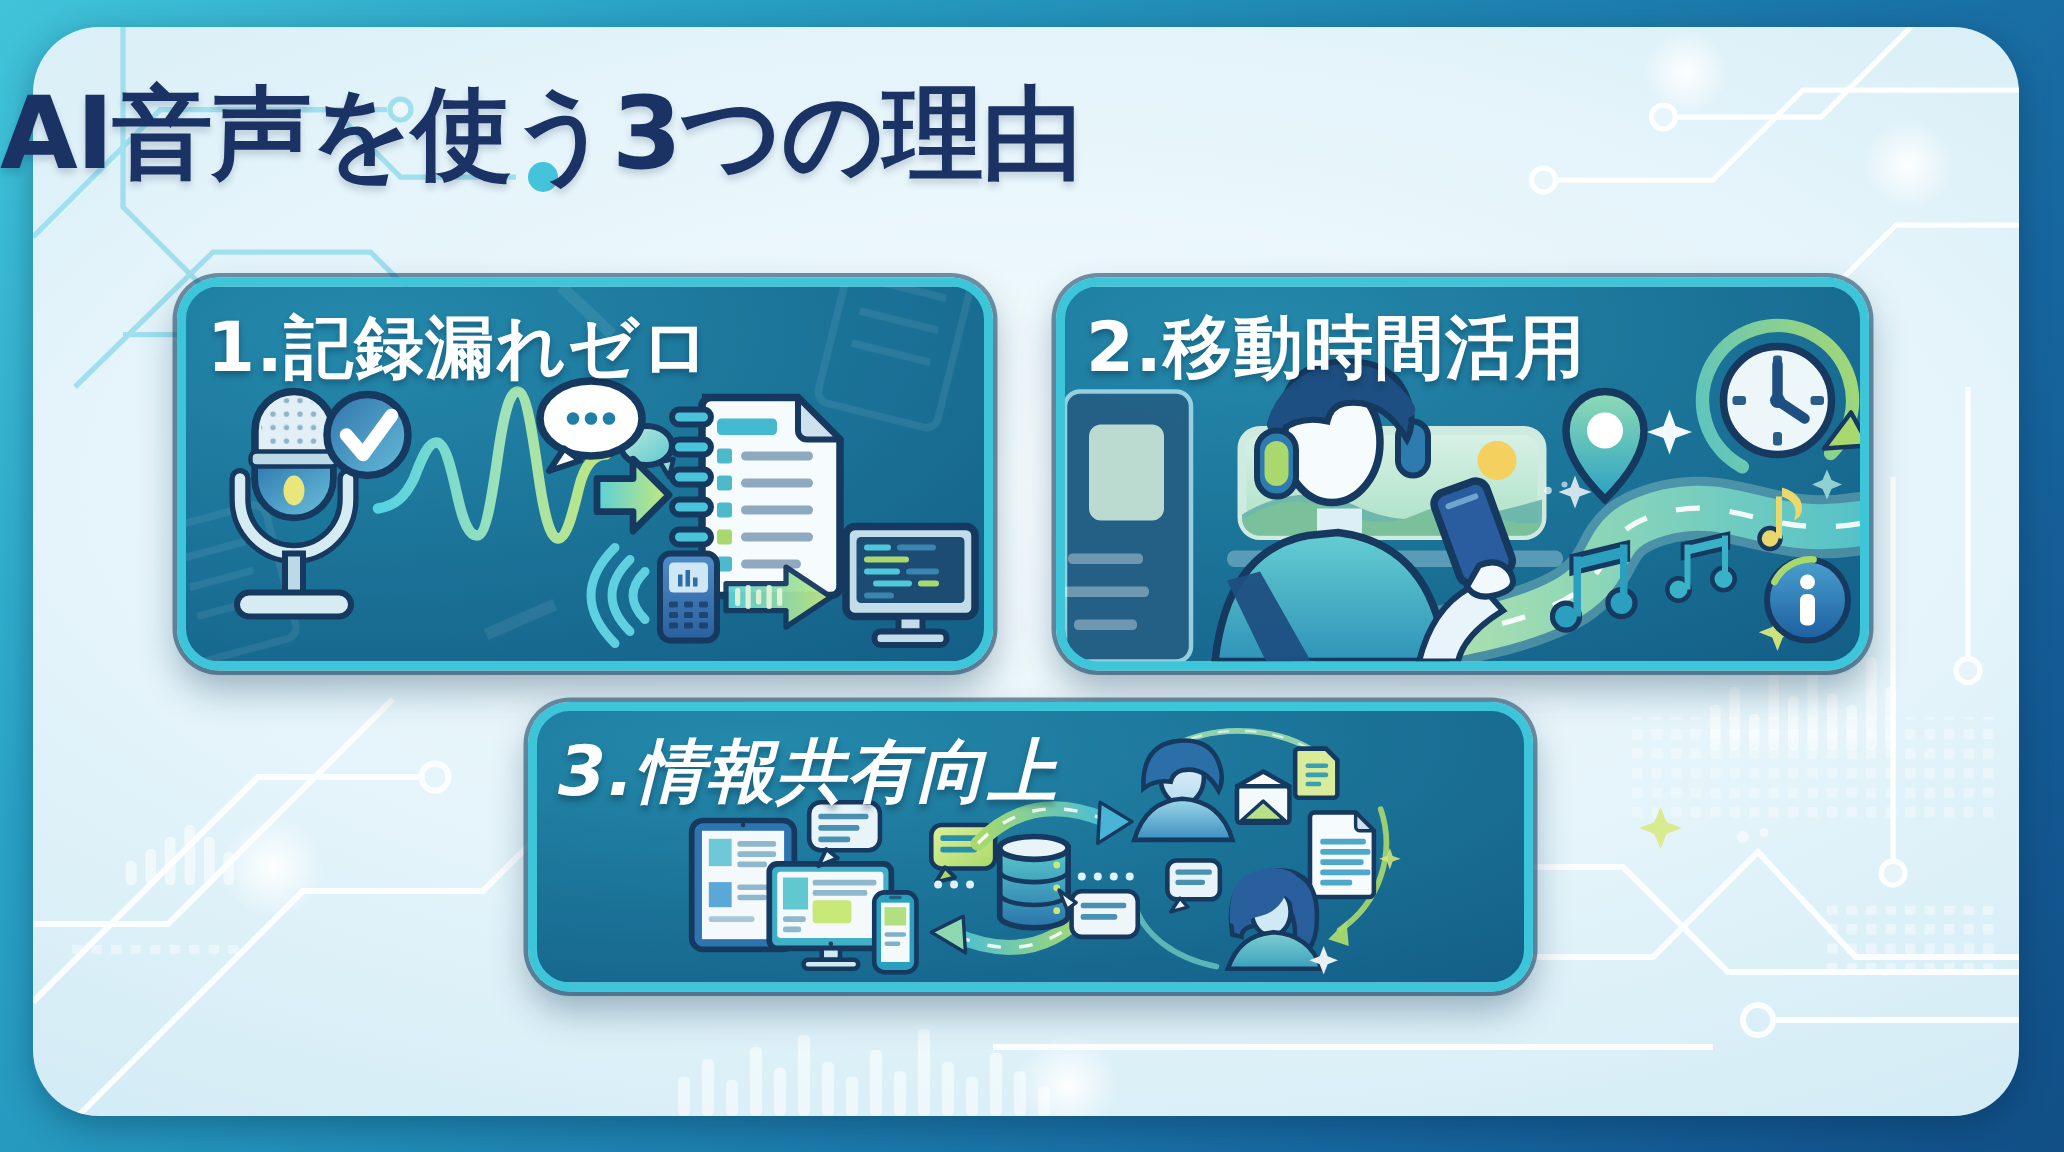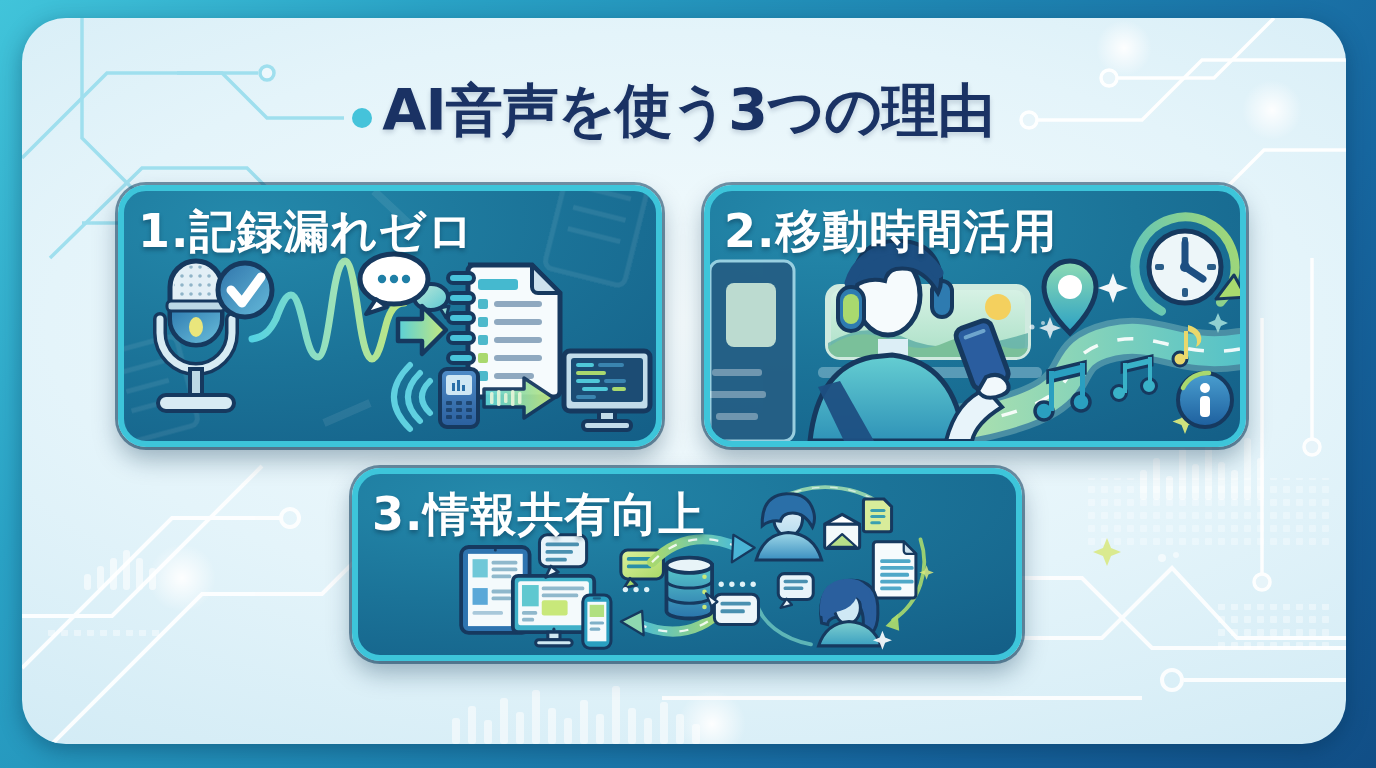--- a/index.html
+++ b/index.html
@@ -4,33 +4,33 @@
 <style>
   html,body{margin:0;padding:0;background:#0e4a7c;}
   *{box-sizing:border-box;}
   #canvas{position:relative;width:1376px;height:768px;overflow:hidden;
     font-family:"DejaVu Sans","Liberation Sans",sans-serif;
     background:linear-gradient(128deg,#41c4da 0%,#2aa3c6 22%,#1f86b2 48%,#1767a0 75%,#114e86 100%);}
   #inner{position:absolute;left:22px;top:18px;width:1324px;height:726px;border-radius:44px;overflow:hidden;
     background:radial-gradient(120% 100% at 50% 42%,#f4fbfd 0%,#e4f4fa 40%,#d2ebf5 72%,#c3e3f0 100%);
     box-shadow:0 6px 22px rgba(6,40,70,.38);}
   #inner svg{position:absolute;inset:0;}
-  .title{position:absolute;left:0;top:44px;width:100%;text-align:center;z-index:3;
-    font-size:57px;font-weight:800;color:#1a3264;letter-spacing:-1px;
-    text-shadow:0 3px 5px rgba(16,40,80,.18);white-space:nowrap;margin-top:29px;}
+  .title{position:absolute;left:0;top:44px;width:100%;text-align:left;z-index:3;
+    font-size:67px;font-weight:800;color:#1a3264;letter-spacing:-1px;
+    text-shadow:0 3px 5px rgba(16,40,80,.18);white-space:nowrap;}
   .panel{position:absolute;z-index:2;border:6px solid #3dc5da;border-radius:28px;overflow:hidden;
     background:radial-gradient(130% 130% at 22% 12%,#2489ab 0%,#1b7398 45%,#125a83 100%);
     box-shadow:0 0 0 3px rgba(12,60,92,.55),0 12px 24px rgba(8,48,78,.35);}
   .panel svg{position:absolute;inset:0;width:100%;height:100%;}
   .panel-heading{position:absolute;top:10px;left:14px;z-index:2;color:#ffffff;
     font-size:46px;font-weight:800;letter-spacing:1px;white-space:nowrap;
     text-shadow:0 3px 4px rgba(8,40,66,.4);}
   #panel1{left:118px;top:185px;width:544px;height:262px;text-align:center;}
   #panel2{left:704px;top:185px;width:542px;height:262px;text-align:center;}
-  #panel3{left:352px;top:468px;width:670px;height:193px;}
+  #panel3{left:352px;top:468px;width:670px;height:193px;font-style:italic;}
 </style>
 </head>
 <body>
 
 <div id="canvas">
   <div id="inner">
 
     <svg width="1324" height="726" viewBox="0 0 1324 726">
       <defs>
         <pattern id="dotgrid" width="13" height="13" patternUnits="userSpaceOnUse">

